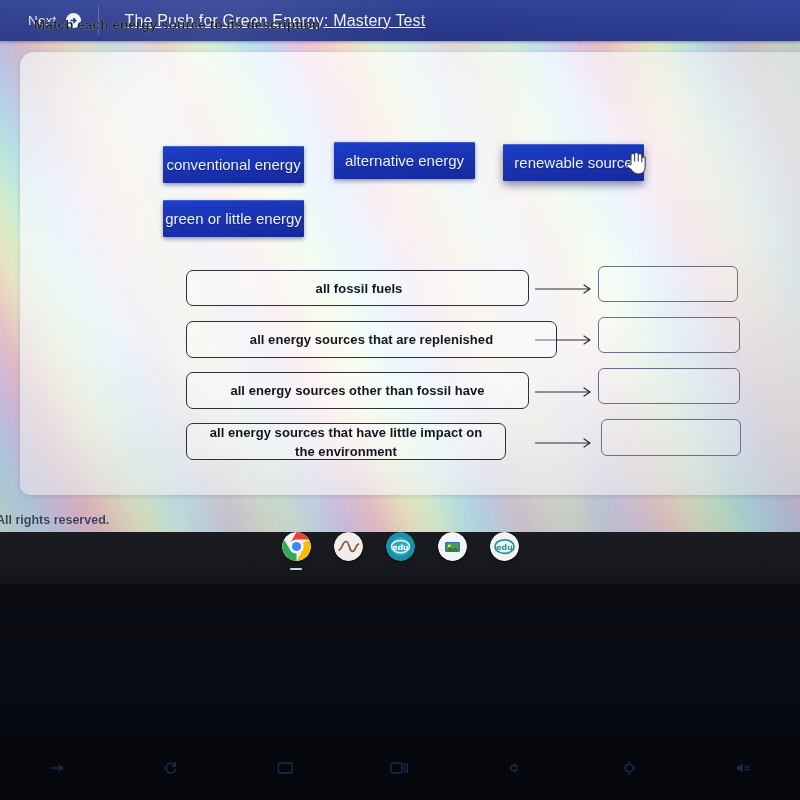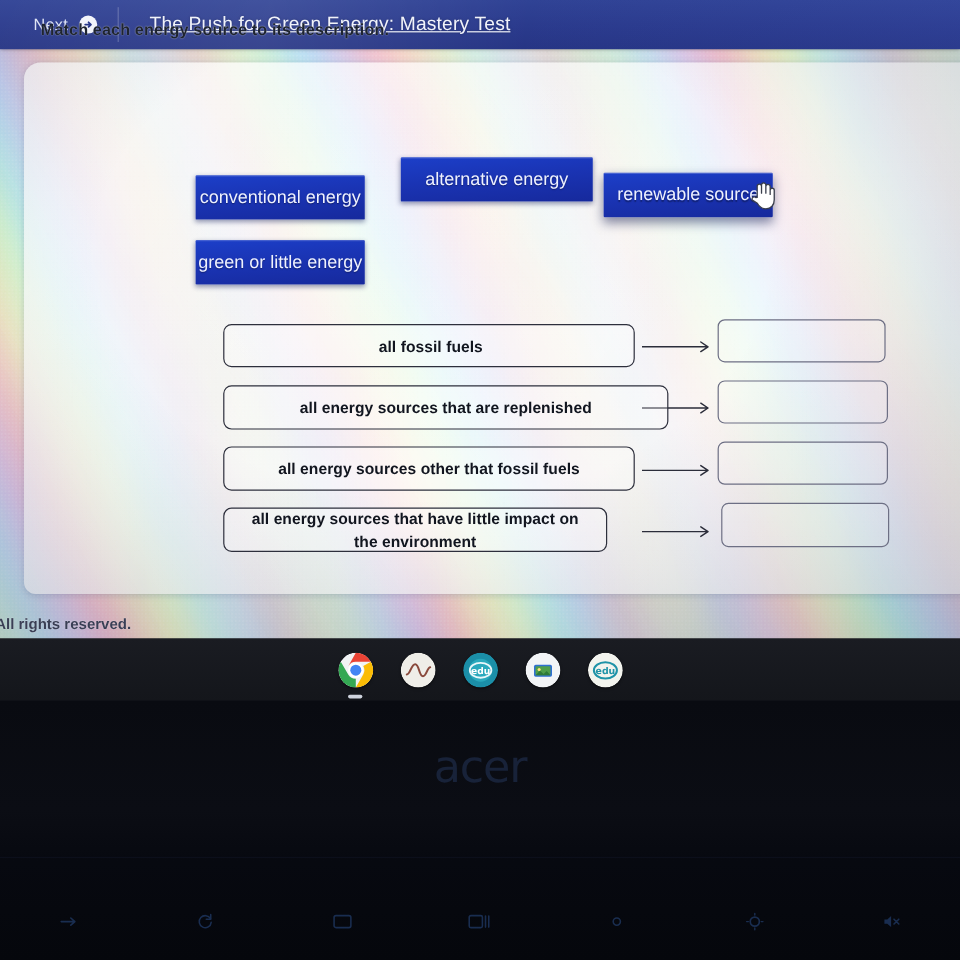--- a/index.html
+++ b/index.html
@@ -169,21 +169,21 @@
     pointer-events:none;
   }
 
   
   .shelf{
     position:absolute;left:0;top:532px;width:800px;height:52px;
     background:linear-gradient(180deg,#1a1c22 0%,#14161b 100%);
   }
   .shelf-icons{
     position:absolute;left:0;top:0;width:800px;height:52px;
-    display:flex;align-items:center;justify-content:center;gap:23px;
+    display:flex;justify-content:center;gap:23px;
   }
   .ico{
     width:29px;height:29px;border-radius:50%;
     position:relative;flex:none;cursor:pointer;
     box-shadow:0 1px 2px rgba(0,0,0,.5);
   }
   .ico svg{display:block;border-radius:50%}
   .active-dot{
     position:absolute;left:50%;transform:translateX(-50%);
     bottom:-9px;width:12px;height:2.5px;border-radius:2px;background:#cfd4de;
@@ -223,21 +223,21 @@
 
   <div class="card">
     <div class="cardtint"></div>
   </div>
 
   <div class="instruction">Match each energy source to its description.</div>
 
   <div id="dyn">
       <div class="desc" style="left: 186px; top: 270px; width: 343px; height: 36px; padding-left: 15px;">all fossil fuels</div>
       <div class="desc" style="left: 186px; top: 321px; width: 371px; height: 37px;">all energy sources that are replenished</div>
-      <div class="desc" style="left: 186px; top: 372px; width: 343px; height: 37px;">all energy sources other that fossil fuels</div>
+      <div class="desc" style="left: 186px; top: 372px; width: 343px; height: 37px;">all energy sources other than fossil have</div>
       <div class="desc" style="left: 186px; top: 423px; width: 320px; height: 37px;">all energy sources that have little impact on the environment</div>
       <div class="conn" style="left: 535px; top: 283px;">
         <svg width="62" height="12" viewBox="0 0 62 12">
           <path d="M0 6 H54 M49 2 L55 6 L49 10" fill="none" stroke="#2b2d3a" stroke-width="1.2" stroke-linecap="round" stroke-linejoin="round"></path>
         </svg>
       </div>
       <div class="conn" style="left: 535px; top: 334px;">
         <svg width="62" height="12" viewBox="0 0 62 12">
           <path d="M0 6 H54 M49 2 L55 6 L49 10" fill="none" stroke="#2b2d3a" stroke-width="1.2" stroke-linecap="round" stroke-linejoin="round"></path>
         </svg>
@@ -250,21 +250,21 @@
       <div class="conn" style="left: 535px; top: 437px;">
         <svg width="62" height="12" viewBox="0 0 62 12">
           <path d="M0 6 H54 M49 2 L55 6 L49 10" fill="none" stroke="#2b2d3a" stroke-width="1.2" stroke-linecap="round" stroke-linejoin="round"></path>
         </svg>
       </div>
       <div class="drop" style="left: 598px; top: 266px; width: 140px; height: 36px;"></div>
       <div class="drop" style="left: 598px; top: 317px; width: 142px; height: 36px;"></div>
       <div class="drop" style="left: 598px; top: 368px; width: 142px; height: 36px;"></div>
       <div class="drop" style="left: 601px; top: 419px; width: 140px; height: 37px;"></div>
       <div class="token" style="left: 163px; top: 146px; width: 141px; height: 37px;">conventional energy</div>
-      <div class="token" style="left: 334px; top: 131px; width: 160px; height: 37px;">alternative energy</div>
+      <div class="token" style="left: 334px; top: 142px; width: 141px; height: 37px;">alternative energy</div>
       <div class="token dragging" style="left: 503px; top: 144px; width: 141px; height: 37px;">renewable source</div>
       <div class="token" style="left: 163px; top: 200px; width: 141px; height: 37px;">green or little energy</div>
     </div>
 
   <div class="footer-note">All rights reserved.</div>
 
   <div class="grain"></div>
   <div class="vignette"></div>
 
   <div class="appbar">
@@ -334,21 +334,20 @@
         <circle cx="14.5" cy="14.5" r="14.5" fill="#f3f4ee"></circle>
         <ellipse cx="14.5" cy="14.6" rx="9.6" ry="6.8" fill="none" stroke="#1f93a8" stroke-width="1.7"></ellipse>
         <text x="14.5" y="17.6" font-size="7.8" fill="#1f93a8" text-anchor="middle" font-family="DejaVu Sans, sans-serif" font-weight="bold">edu</text>
       </svg>
     </div>
 
   </div>
 </div>
 
 <div class="deck">
-  <div class="brand">acer</div>
   <div class="deck-seam"></div>
   <div class="fnrow">
 
     <div class="fnkey">
       <svg width="16" height="14" viewBox="0 0 16 14">
           <path d="M2 7 H13 M10 4 L13.4 7 L10 10" fill="none" stroke="#1b3054" stroke-width="1.3" stroke-linecap="round" stroke-linejoin="round"></path>
         </svg>
     </div>
 
     <div class="fnkey">

